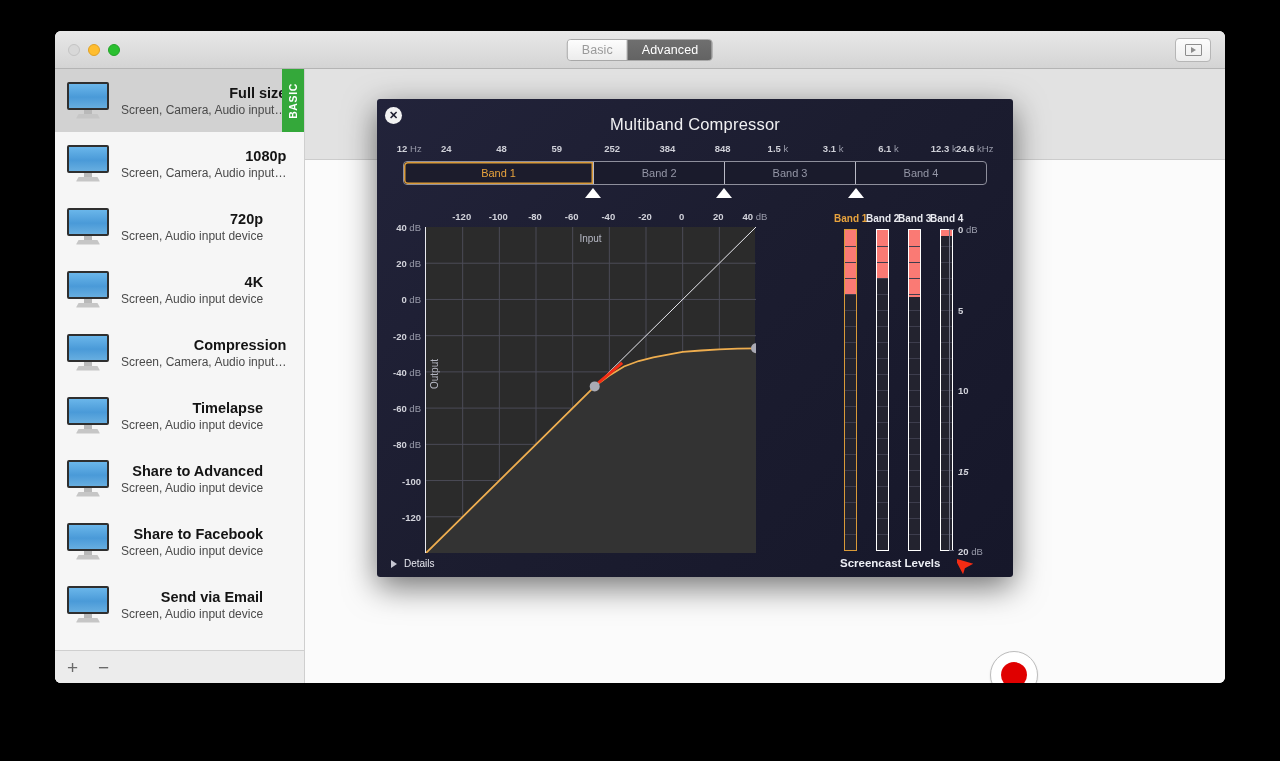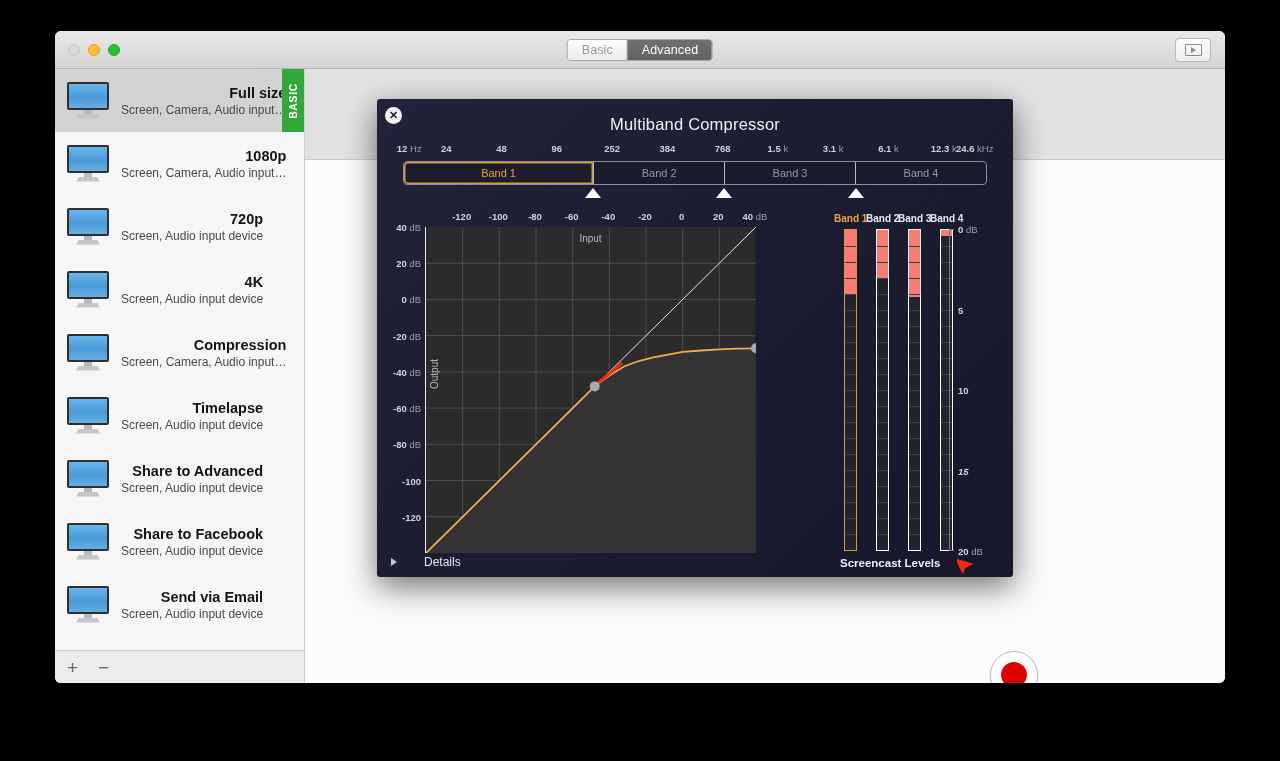--- a/index.html
+++ b/index.html
@@ -245,21 +245,21 @@
     font-size: 11.5px; color: #eceef4; font-weight: bold; white-space: nowrap;
   }
 
   
   #details-row {
     position: absolute; left: 14px; bottom: 8px;
     display: flex; align-items: center; gap: 7px;
   }
   #details-tri { width: 0; height: 0; border-left: 6px solid #c6c7d2;
     border-top: 4px solid transparent; border-bottom: 4px solid transparent; }
-  #details-label { font-size: 12px; color: #e6e7ee; margin-left: 20px; }
+  #details-label { font-size: 10px; color: #e6e7ee; }
 
   
   #cursor-arrow { position: absolute; left: 580px; top: 343px; }
 </style>
 </head>
 <body>
 
 <div id="desktop">
   <div id="app-window">
 
@@ -404,24 +404,24 @@
 
     <div id="comp-panel">
 
       <div id="comp-close">✕</div>
       <div id="comp-title">Multiband Compressor</div>
 
       <div id="freq-ruler">
           <div class="freq-tick" style="left: 3%;">12<span class="unit"> Hz</span></div>
           <div class="freq-tick" style="left: 9.09091%;">24</div>
           <div class="freq-tick" style="left: 18.1818%;">48</div>
-          <div class="freq-tick" style="left: 27.2727%;">96</div>
+          <div class="freq-tick" style="left: 27.2727%;">59</div>
           <div class="freq-tick" style="left: 36.3636%;">252</div>
           <div class="freq-tick" style="left: 45.4545%;">384</div>
-          <div class="freq-tick" style="left: 54.5455%;">768</div>
+          <div class="freq-tick" style="left: 54.5455%;">848</div>
           <div class="freq-tick" style="left: 63.6364%;">1.5<span class="unit"> k</span></div>
           <div class="freq-tick" style="left: 72.7273%;">3.1<span class="unit"> k</span></div>
           <div class="freq-tick" style="left: 81.8182%;">6.1<span class="unit"> k</span></div>
           <div class="freq-tick" style="left: 90.9091%;">12.3<span class="unit"> k</span></div>
           <div class="freq-tick" style="left: 96%;">24.6<span class="unit"> kHz</span></div>
         </div>
 
       <div id="band-wrap">
         <div id="band-bar">
             <div class="band-cell active" style="width: 32.5%;">Band 1</div>

